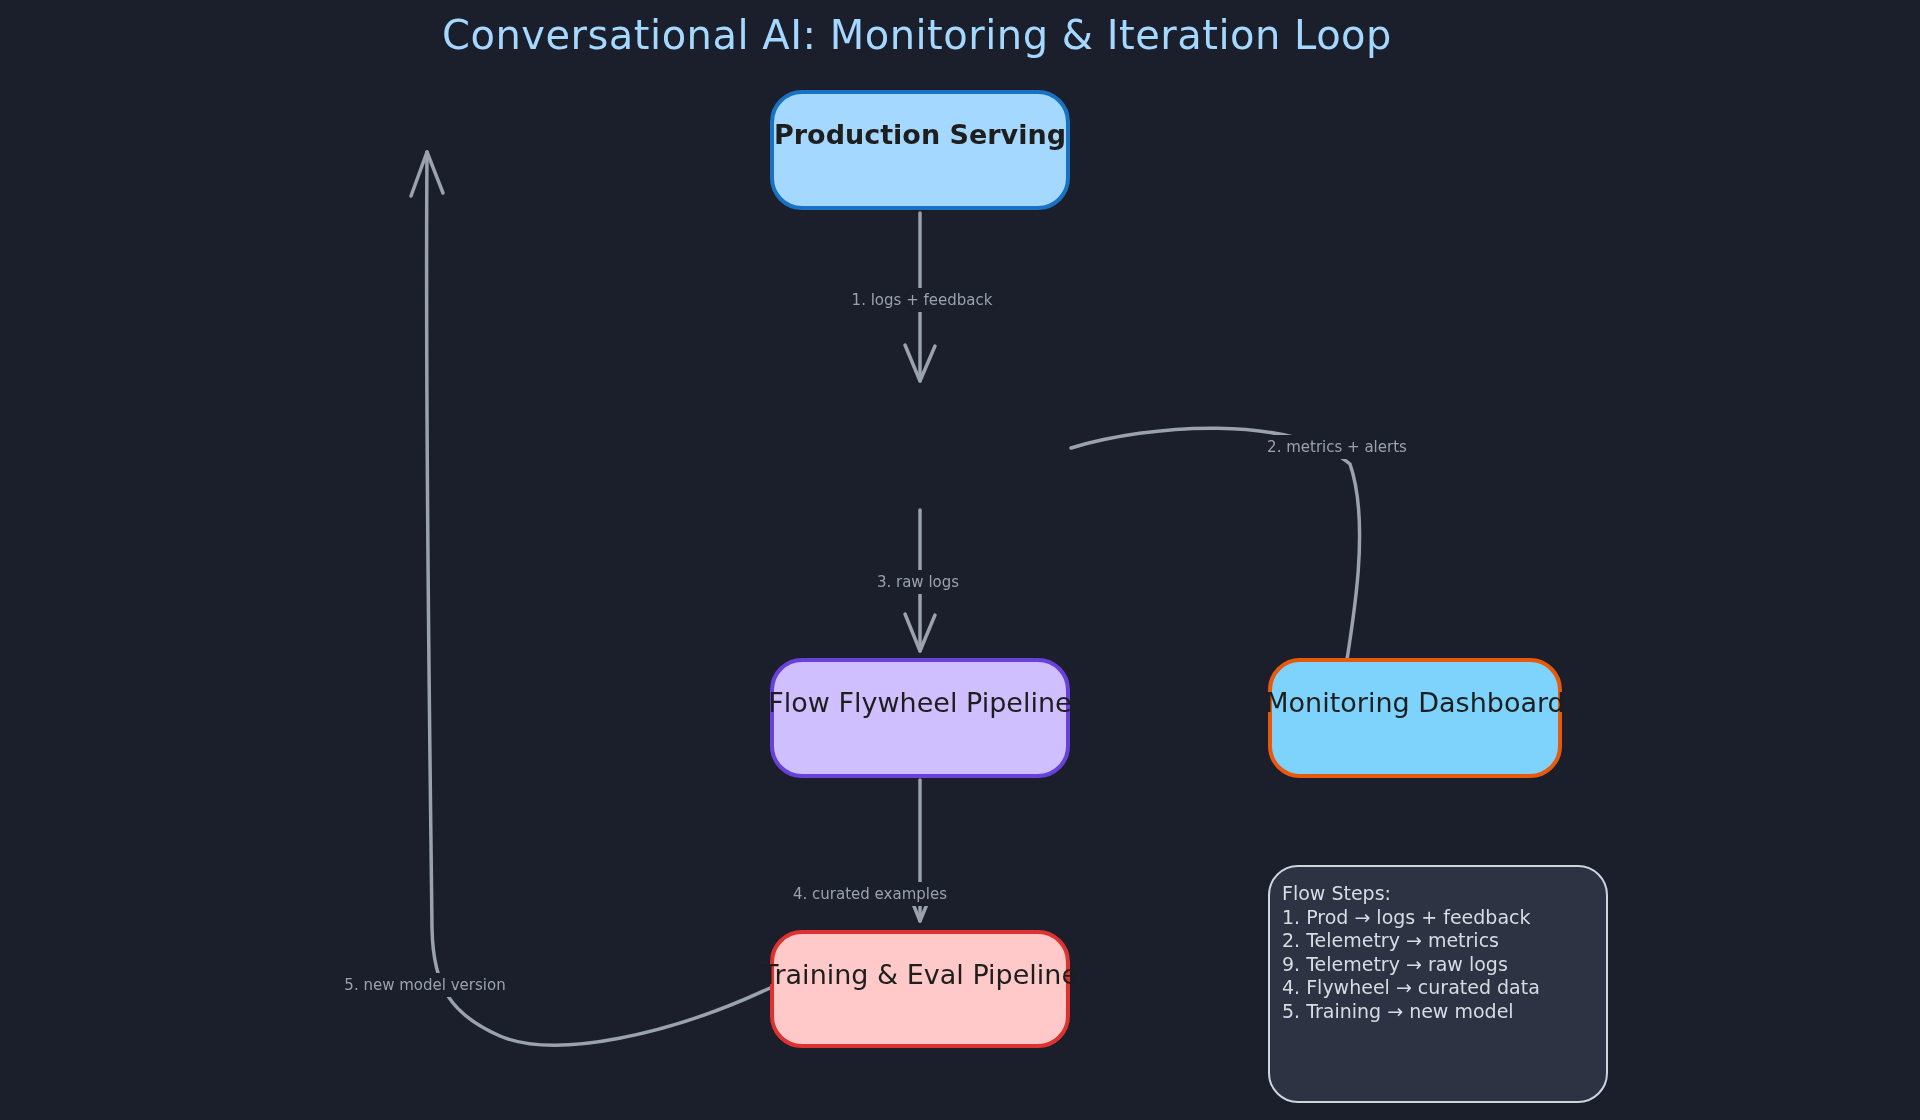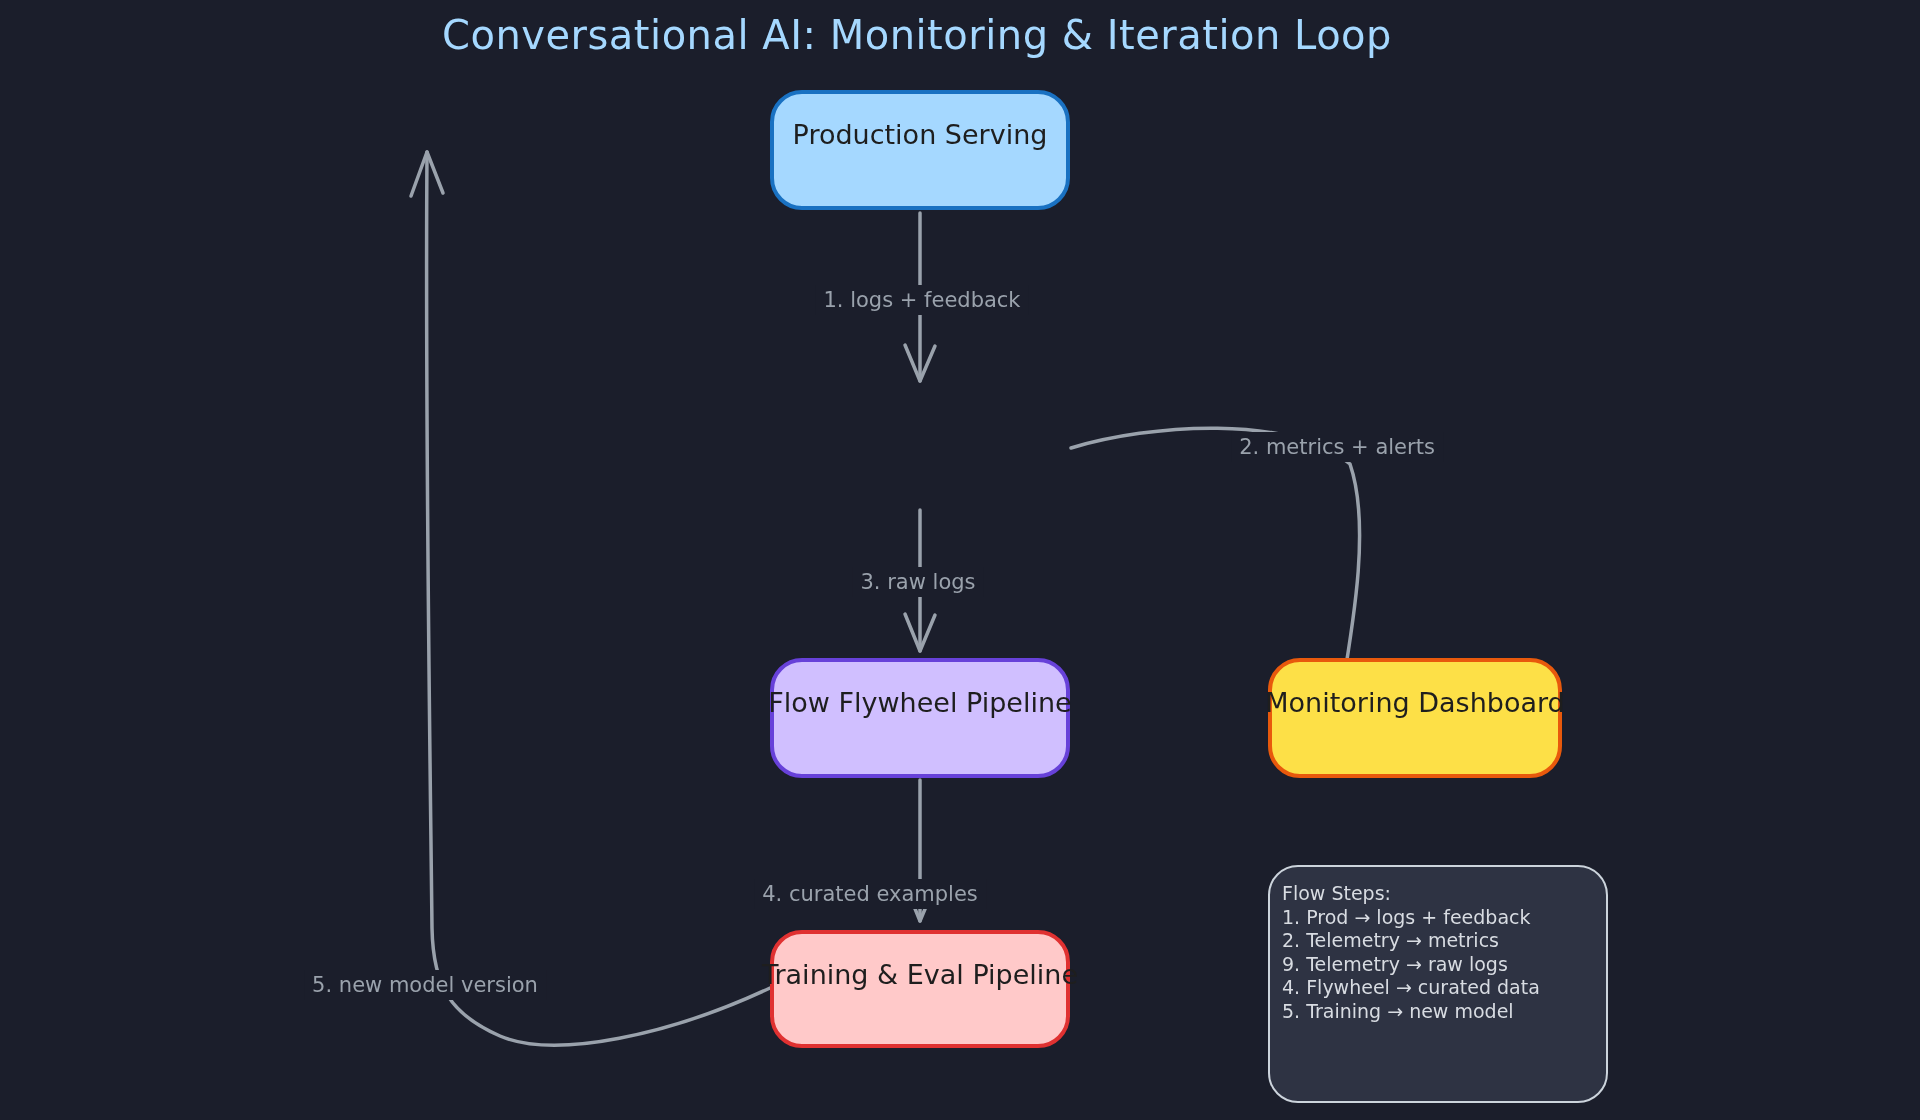--- a/index.html
+++ b/index.html
@@ -44,29 +44,29 @@
     border-radius: 32px;
     border: 4px solid;
     display: flex;
     justify-content: center;
     align-items: flex-start;
     padding-top: 25px;
     font-size: 27px;
     color: #1e1e1e;
     white-space: nowrap;
   }
-  .node-production   { left: 770px;  top: 90px;  width: 300px; height: 120px; background: #a5d8ff; border-color: #1971c2; }
+  .node-production   { left: 770px;  top: 90px;  width: 300px; height: 120px; background: #a5d8ff; border-color: #1971c2; font-weight: bold; }
   .node-telemetry    { left: 770px;  top: 388px; width: 300px; height: 120px; background: #b2f2bb; border-color: #2f9e44; }
   .node-flywheel     { left: 770px;  top: 658px; width: 300px; height: 120px; background: #d0bfff; border-color: #6741d9; }
-  .node-dashboard    { left: 1268px; top: 658px; width: 294px; height: 120px; background: #fde047; border-color: #e8590c; }
+  .node-dashboard    { left: 1268px; top: 658px; width: 294px; height: 120px; background: #7dd3fc; border-color: #e8590c; }
   .node-training     { left: 770px;  top: 930px; width: 300px; height: 118px; background: #ffc9c9; border-color: #e03131; }
   .edge-label {
     position: absolute;
     transform: translate(-50%, -50%);
-    font-size: 21px;
+    font-size: 15px;
     color: #9aa2ac;
     background: #1b1e2b;
     padding: 3px 8px;
     white-space: nowrap;
   }
   .label-1 { left: 922px;  top: 300px; }
   .label-2 { left: 1337px; top: 447px; }
   .label-3 { left: 918px;  top: 582px; }
   .label-4 { left: 870px;  top: 850px; margin-top: 44px; }
   .label-5 { left: 425px;  top: 985px; }

